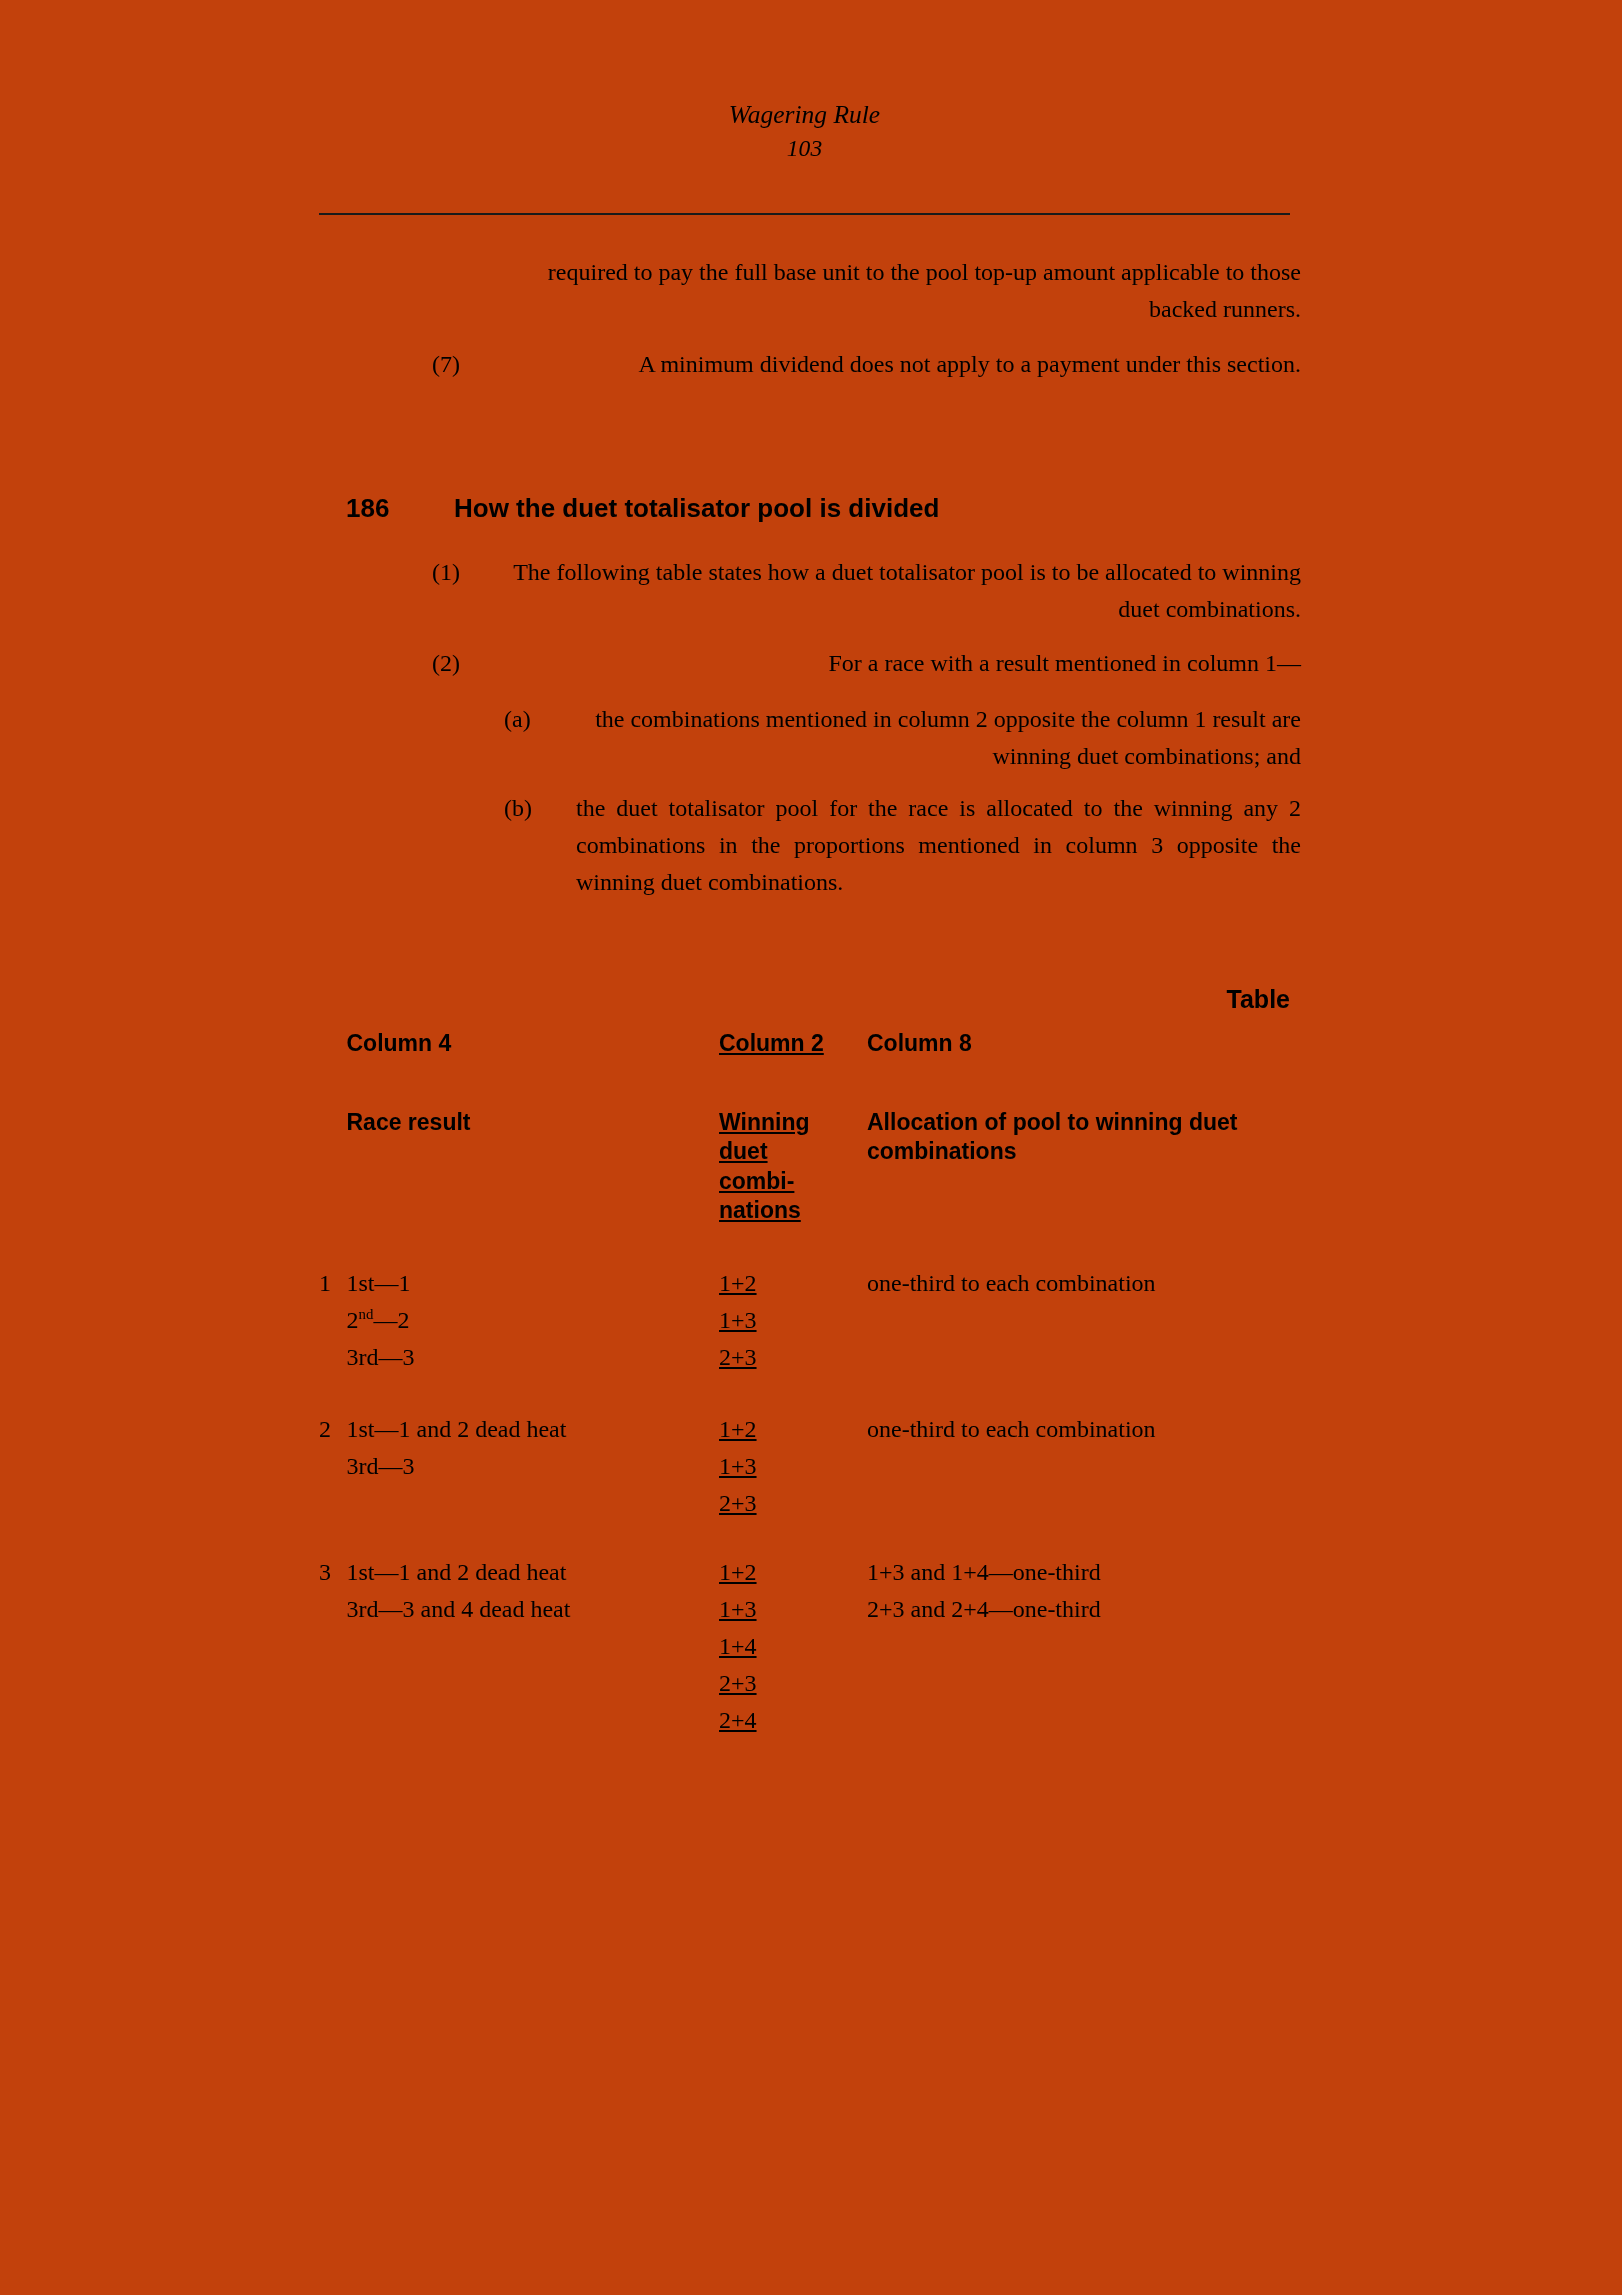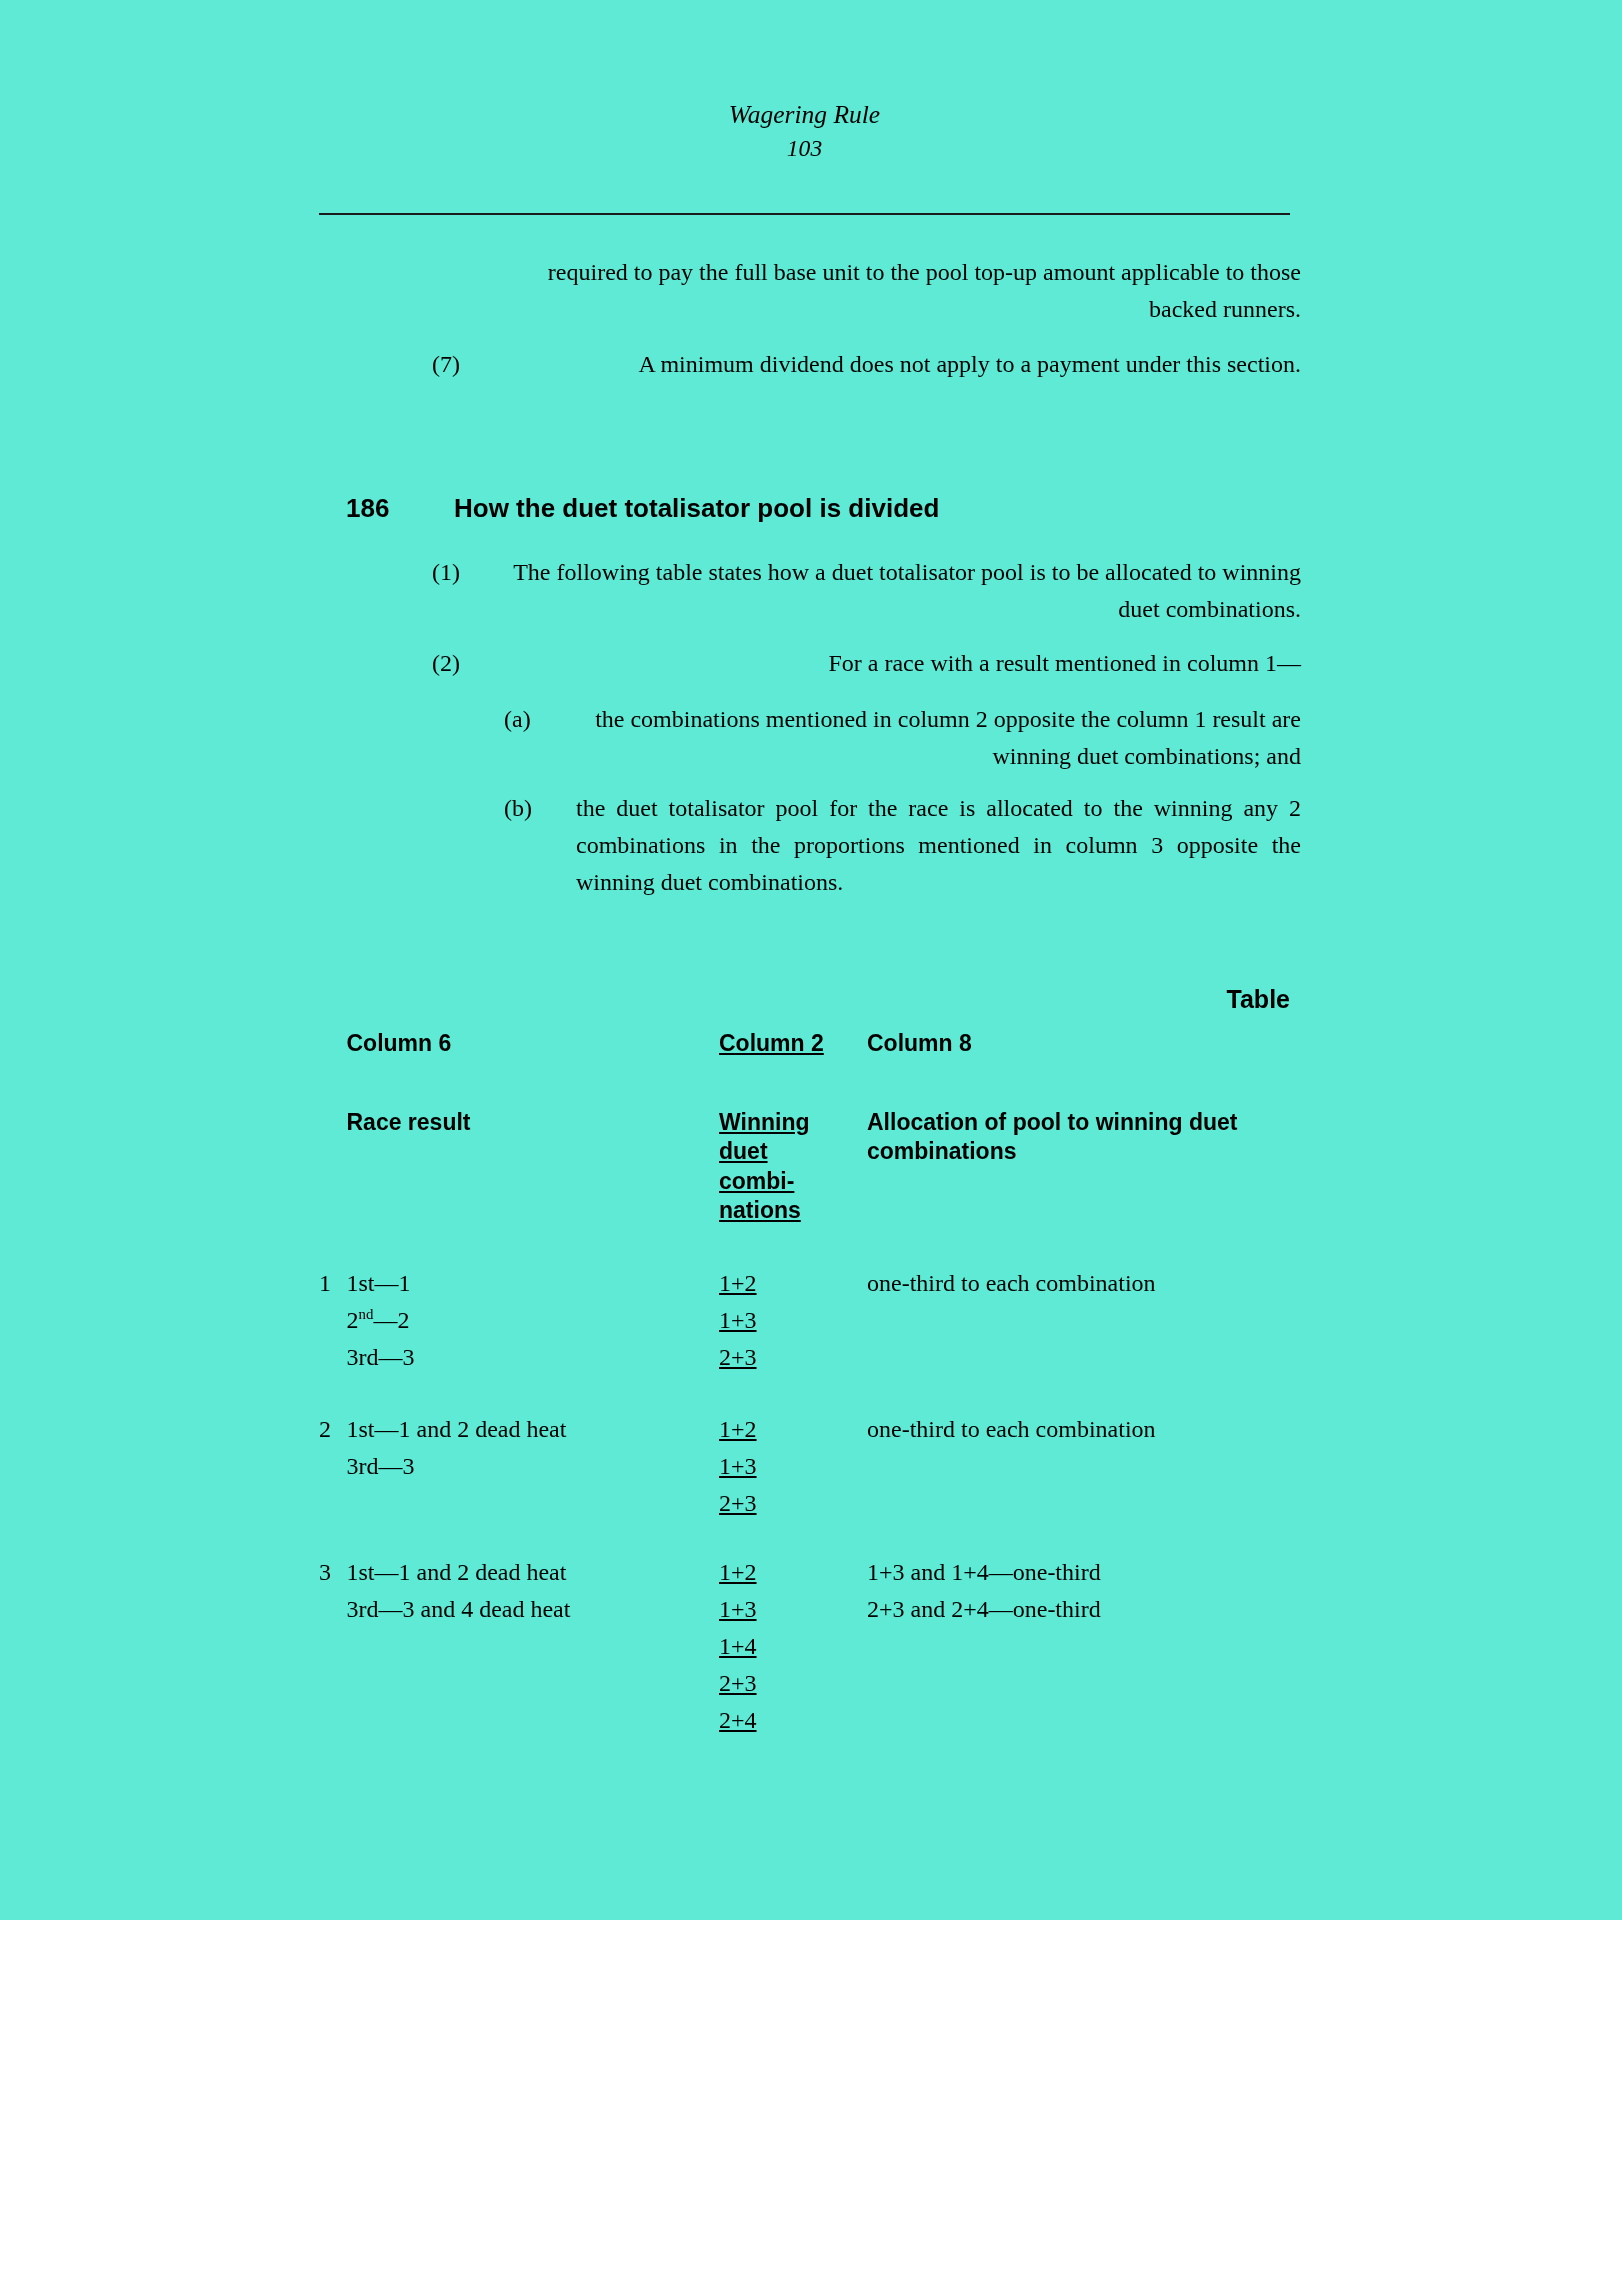--- a/index.html
+++ b/index.html
@@ -3,22 +3,22 @@
 <meta charset="utf-8">
 <style>
   html, body {
     margin: 0;
     padding: 0;
     background: #ffffff;
   }
   .page {
     position: relative;
     width: 1623px;
-    height: 1920px;
-    background: #5eead4;
+    height: 2295px;
+    background: #c2410c;
     font-family: "Liberation Serif", "DejaVu Serif", serif;
     color: #000000;
     overflow: hidden;
   }
 
   
   .header {
     position: absolute;
     left: 319px;
     top: 98px;
@@ -184,21 +184,21 @@
   <div class="numbered" style="left:504px; top:790px; width:797px;">
     <span class="num-label">(b)</span>
     <div class="num-body para-text">the duet totalisator pool for the race is allocated to the winning any 2 combinations in the proportions mentioned in column 3 opposite the winning duet combinations.</div>
   </div>
 
   <div class="table-caption">Table</div>
 
   <div class="tbl">
 
     <div class="thead-row" style="height:79px;">
-      <div class="cell c-one hdr-text">Column 6</div>
+      <div class="cell c-one hdr-text">Column 4</div>
       <div class="cell c-two hdr-text">Column 2</div>
       <div class="cell c-three hdr-text">Column 8</div>
     </div>
 
     <div class="tsub-row" style="height:157px;">
       <div class="cell c-one hdr-text">Race result</div>
       <div class="cell c-two hdr-text">
         <div>Winning</div>
         <div>duet</div>
         <div>combi-</div>

